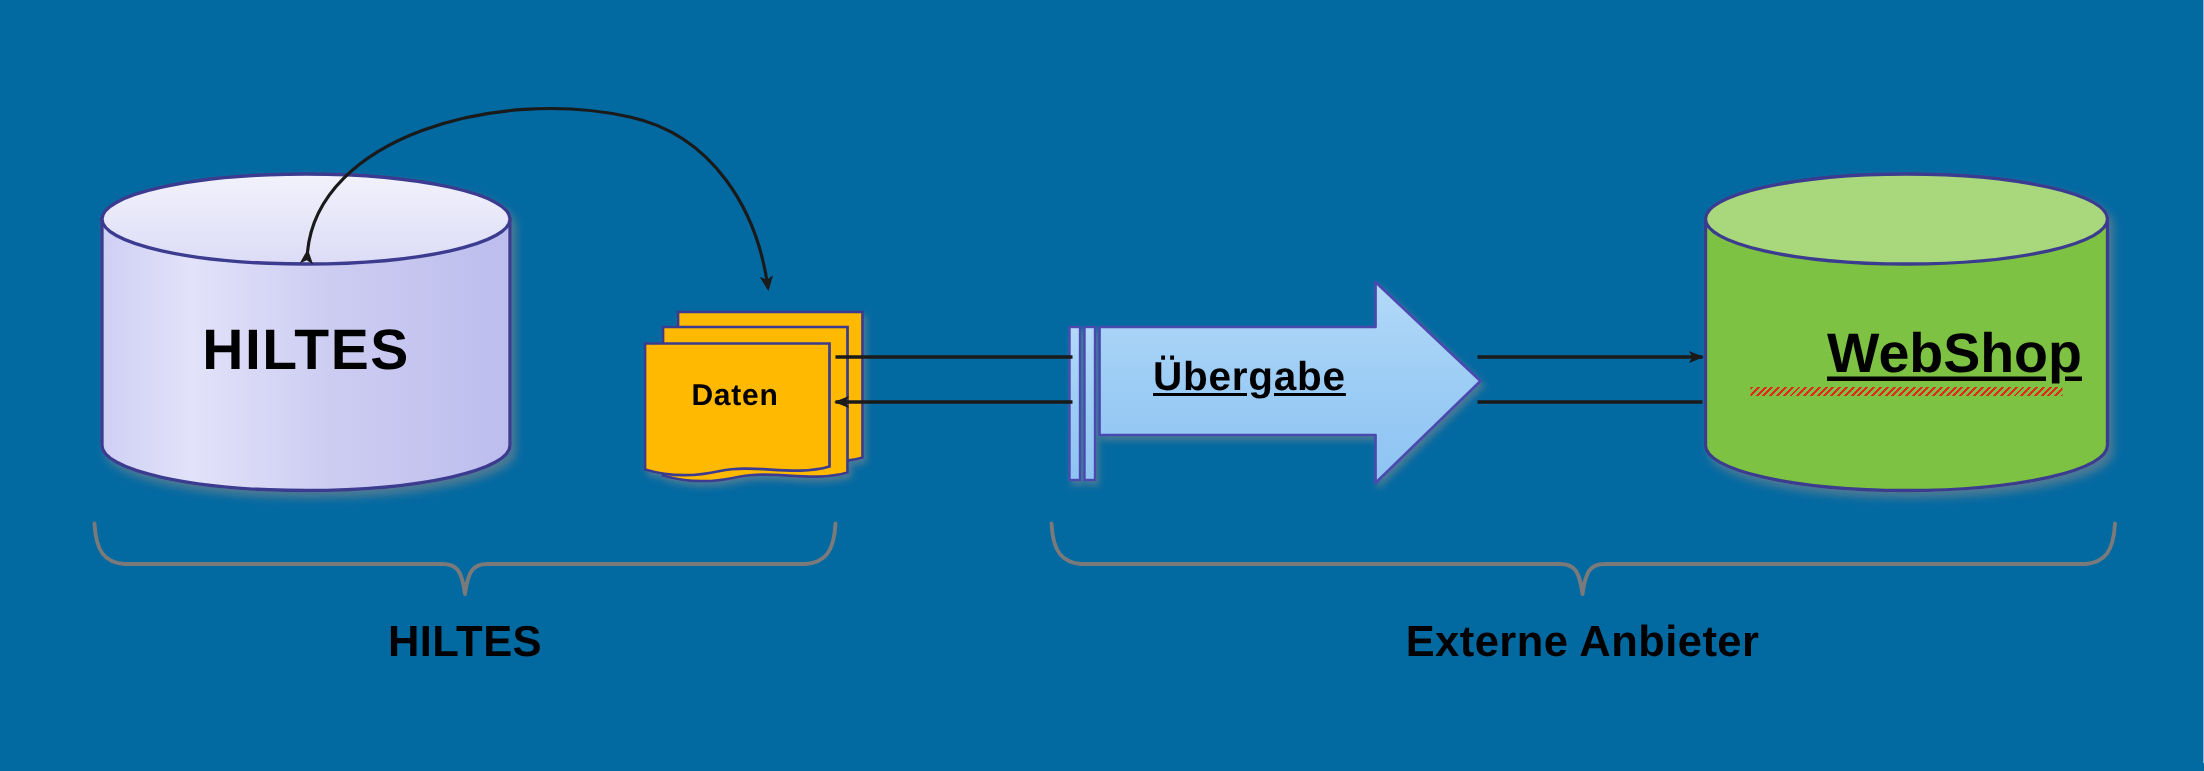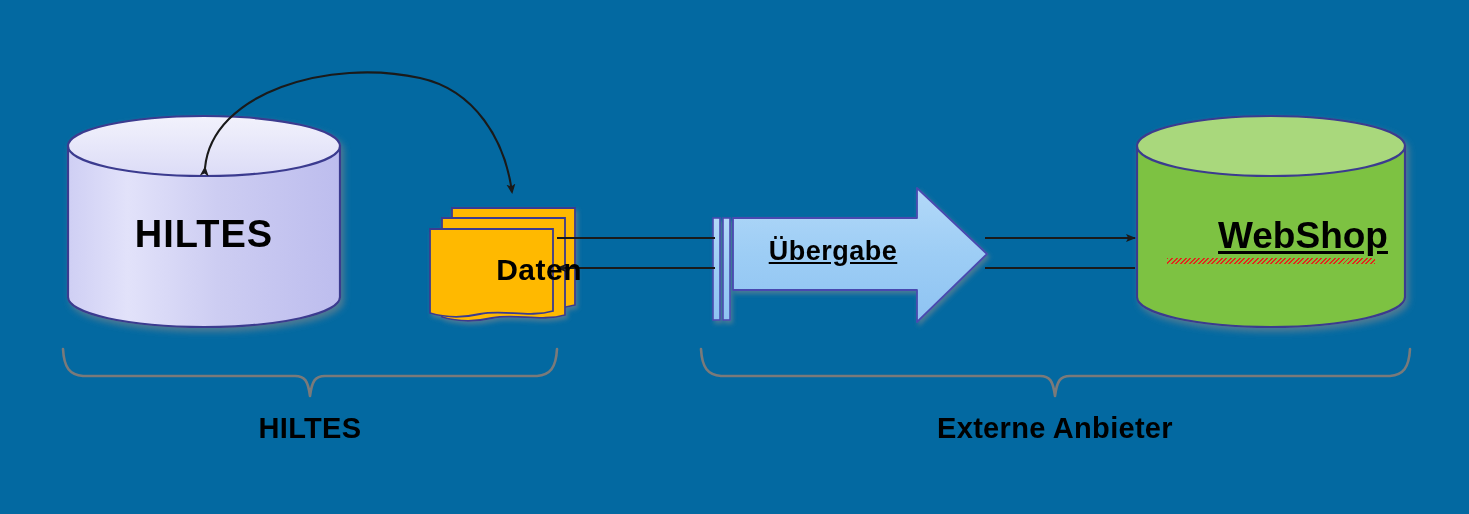--- a/index.html
+++ b/index.html
@@ -47,23 +47,22 @@
     letter-spacing: 0px;
     text-decoration: underline;
     text-decoration-color: #000000;
     text-underline-offset: 3px;
     padding-left: 32px;
   }
   #daten-label {
     left: 430px;
     top: 253px;
     width: 120px;
-    font-size: 30px;
-    text-align: right;
-    margin-left: 32px;
+    font-size: 20px;
+    text-align: center;
   }
   #uebergabe-label {
     left: 733px;
     top: 236px;
     width: 200px;
     font-size: 27px;
     text-decoration: underline;
   }
   .group-label {
     position: absolute;

